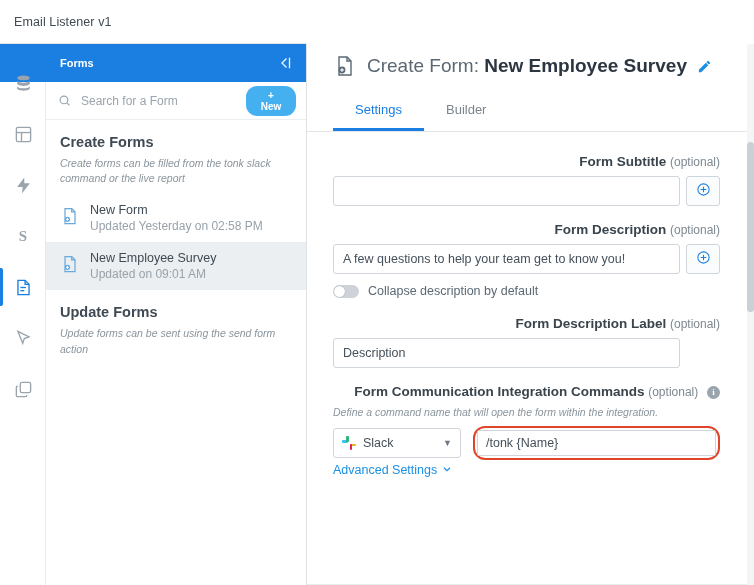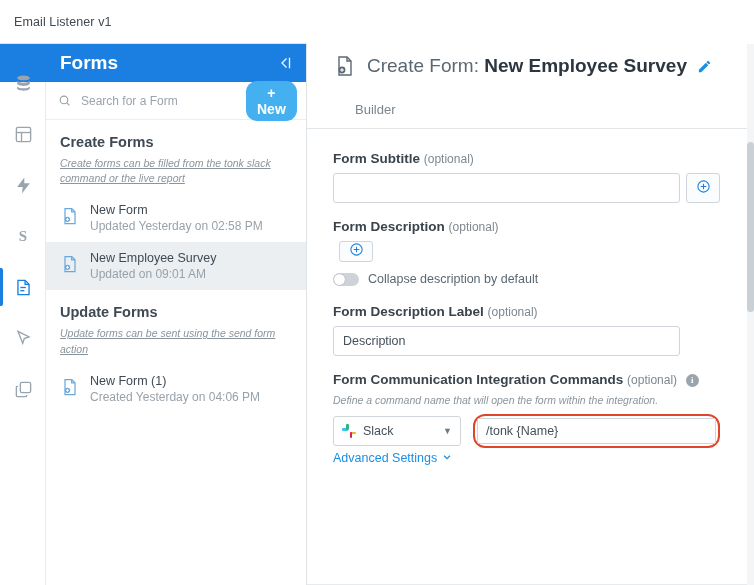--- a/index.html
+++ b/index.html
@@ -72,21 +72,21 @@
     background: #ffffff;
     border-right: 1px solid #dfe3e6;
   }
   .forms-header {
     height: 38px;
     background: #1a7fe0;
     color: #ffffff;
     display: flex; align-items: center; justify-content: space-between;
     padding: 0 12px 0 14px;
   }
-  .forms-header-title { font-size: 19px; font-weight: bold; }
+  .forms-header-title { font-size: 11px; font-weight: bold; }
   .collapse-icon { display: flex; align-items: center; opacity: .92; }
 
   .search-row {
     height: 38px;
     display: flex; align-items: center;
     padding: 0 10px 0 12px;
     border-bottom: 1px solid #eceff1;
     gap: 8px;
   }
   .search-icon { color: #9aa4ad; display: flex; align-items: center; }
@@ -97,42 +97,41 @@
     color: #6b757d;
     font-family: "Liberation Sans", sans-serif;
     background: transparent;
   }
   .search-input::placeholder { color: #9aa4ad; }
   .new-btn {
     background: #45b0f0;
     color: #ffffff;
     border: none;
     border-radius: 11px;
-    font-size: 14px;
+    font-size: 10px;
     font-weight: bold;
     padding: 4px 11px;
     cursor: pointer;
     font-family: "Liberation Sans", sans-serif;
   }
 
   .group-head {
     padding: 14px 14px 2px 14px;
   }
   .group-title {
     font-size: 14.5px;
     font-weight: bold;
     color: #3f4a54;
   }
   .group-sub {
     font-size: 10.5px;
     font-style: italic;
     color: #8b959d;
     line-height: 1.45;
     padding: 4px 14px 8px 14px;
-    text-decoration: underline;
   }
 
   .form-item {
     display: flex; align-items: center;
     gap: 10px;
     padding: 9px 14px;
     cursor: pointer;
   }
   .form-item.selected { background: #eceff1; }
   .form-item .doc-icon { flex: 0 0 auto; color: #6aa9dd; }
@@ -177,20 +176,21 @@
     border-bottom: 3px solid #1a7fe0;
     font-weight: normal;
   }
 
   .content { padding: 22px 34px 0 26px; }
   .field-label {
     font-size: 13.5px;
     font-weight: bold;
     color: #39444d;
     margin-bottom: 7px;
+    text-align: right;
   }
   .field-label .opt {
     font-weight: normal;
     color: #7e8890;
     font-size: 12px;
   }
   .field-hint {
     font-size: 10.5px;
     font-style: italic;
     color: #8b959d;
@@ -449,35 +449,20 @@
         <div class="form-item-name">New Employee Survey</div>
         <div class="form-item-meta">Updated on 09:01 AM</div>
       </div>
     </div>
 
     <div class="group-head">
       <div class="group-title">Update Forms</div>
     </div>
     <div class="group-sub">Update forms can be sent using the send form action</div>
 
-    <div class="form-item">
-      <span class="doc-icon">
-        <svg width="20" height="20" viewBox="0 0 24 24" fill="none" stroke="currentColor" stroke-width="1.5">
-          <path d="M6 3h8l4 4v14H6z"></path>
-          <polyline points="14,3 14,7 18,7"></polyline>
-          <circle cx="9" cy="16" r="3.2" fill="currentColor" stroke="none"></circle>
-          <line x1="9" y1="14.3" x2="9" y2="17.7" stroke="#ffffff" stroke-width="1.2"></line>
-          <line x1="7.3" y1="16" x2="10.7" y2="16" stroke="#ffffff" stroke-width="1.2"></line>
-        </svg>
-      </span>
-      <div class="form-item-texts">
-        <div class="form-item-name">New Form (1)</div>
-        <div class="form-item-meta">Created Yesterday on 04:06 PM</div>
-      </div>
-    </div>
   </div>
 
   <div class="main">
 
     <div class="main-title-row">
       <span class="title-doc-icon">
         <svg width="24" height="24" viewBox="0 0 24 24" fill="none" stroke="currentColor" stroke-width="1.4">
           <path d="M6 3h8l4 4v14H6z"></path>
           <polyline points="14,3 14,7 18,7"></polyline>
           <circle cx="9" cy="16" r="3.4" fill="currentColor" stroke="none"></circle>
@@ -490,20 +475,21 @@
         <b>New Employee Survey</b>
       </div>
       <span class="pencil-icon">
         <svg width="15" height="15" viewBox="0 0 24 24" fill="currentColor">
           <path d="M3 17.2V21h3.8L18 9.8 14.2 6 3 17.2zM20.7 7.1a1 1 0 0 0 0-1.4l-2.4-2.4a1 1 0 0 0-1.4 0l-1.8 1.8L18.9 8.9l1.8-1.8z"></path>
         </svg>
       </span>
     </div>
 
     <div class="tabs">
+      <div class="tab active">Settings</div>
       <div class="tab">Builder</div>
     </div>
 
     <div class="content">
 
       
       <div class="field-label">
         <span>Form Subtitle</span>
         <span class="opt">(optional)</span>
       </div>
@@ -518,20 +504,21 @@
           </span>
         </div>
       </div>
 
       
       <div class="field-label">
         <span>Form Description</span>
         <span class="opt">(optional)</span>
       </div>
       <div class="input-row">
+        <input class="text-input" type="text" value="A few questions to help your team get to know you!" style="">
         <div class="merge-btn">
           <span>
             <svg width="15" height="15" viewBox="0 0 24 24" fill="currentColor">
               <circle cx="12" cy="12" r="9" fill="none" stroke="currentColor" stroke-width="1.7"></circle>
               <path d="M12 7.5v9M7.5 12h9" stroke="currentColor" stroke-width="1.7" fill="none"></path>
             </svg>
           </span>
         </div>
       </div>
 

